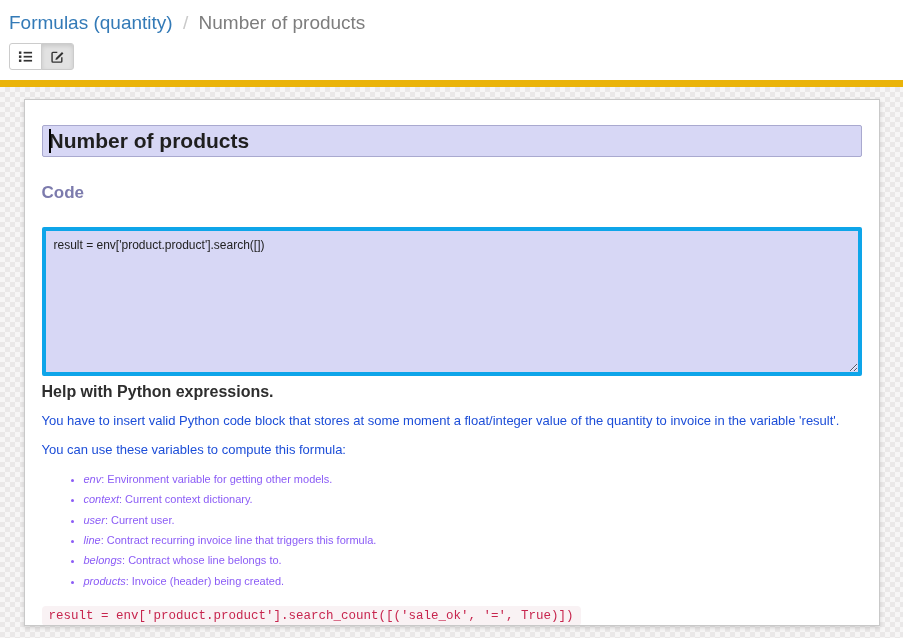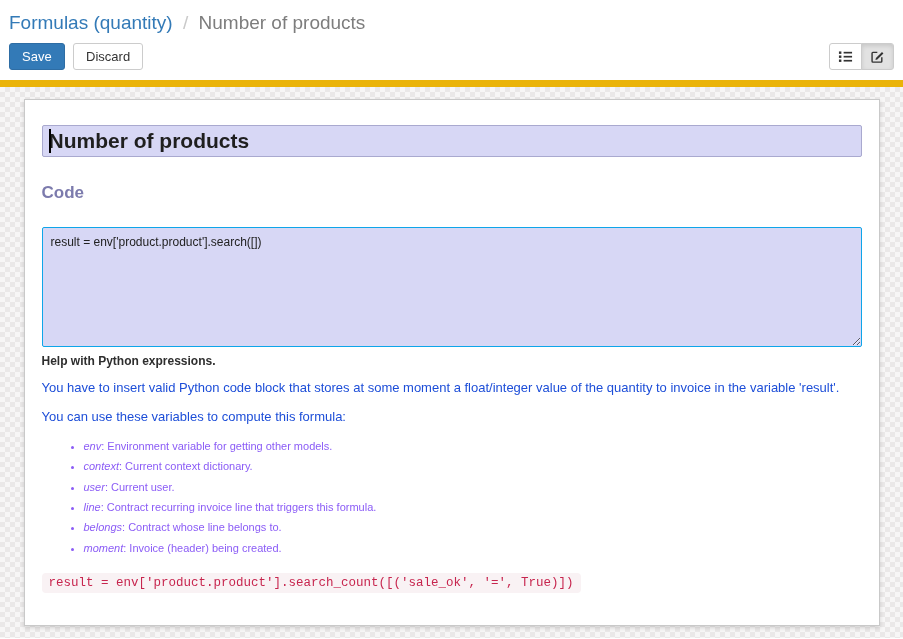--- a/index.html
+++ b/index.html
@@ -65,28 +65,28 @@
     font-family: "Liberation Sans", sans-serif;
     font-size: 21px; font-weight: bold; color: #1f1f1f;
     background: #d7d7f5; border: 1px solid #a9a9cf; border-radius: 2px;
     padding: 2px 6px; outline: none;
   }
   .text-cursor { position: absolute; left: 7px; top: 4px; width: 2px; height: 24px; background: #000; }
 
   .section-title { font-size: 17px; font-weight: bold; color: #7c7bad; margin: 26px 0 0 0; }
 
   .code-textarea {
-    display: block; width: 100%; height: 120px; margin-top: 24px;
+    display: block; width: 100%; height: 149px; margin-top: 24px;
     font-family: "Liberation Sans", sans-serif; font-size: 12px; color: #222;
-    background: #d7d7f5; border: 1px solid #0ea5e9; border-radius: 2px;
+    background: #d7d7f5; border: 4px solid #0ea5e9; border-radius: 2px;
     padding: 6px 8px; resize: both; outline: none; line-height: 1.4;
   }
 
   
-  .help-title { font-size: 12px; font-weight: bold; color: #2e2e2e; margin: 7px 0 0 0; }
+  .help-title { font-size: 16px; font-weight: bold; color: #2e2e2e; margin: 7px 0 0 0; }
   .help-text { font-size: 13px; color: #1d4ed8; margin: 11px 0 0 0; line-height: 1.35; }
   .variables-list { margin: 14px 0 4px 0; padding-left: 42px; font-size: 11px; color: #8b5cf6; }
   .variables-list li { margin-bottom: 5.5px; line-height: 1.35; }
   .variables-list em { font-style: italic; }
   .example-label { margin-top: 16px; }
   .example-code {
     display: inline-block; margin-top: 12px;
     font-family: "Liberation Mono", monospace; font-size: 12.5px;
     color: #c7254e; background: #f9f2f4;
     padding: 3px 7px; border-radius: 4px; white-space: pre;
@@ -95,24 +95,20 @@
 </head>
 <body>
 
 <div class="control-panel">
   <div class="breadcrumb-row">
     <a class="breadcrumb-link">Formulas (quantity)</a>
     <span class="breadcrumb-sep">/</span>
     <span class="breadcrumb-current">Number of products</span>
   </div>
   <div class="button-row">
-    <div class="left-buttons">
-      <button class="btn btn-primary">Save</button>
-      <button class="btn">Discard</button>
-    </div>
     <div class="view-switcher">
       <button class="btn" title="">
         <span>
           <svg width="15" height="15" viewBox="0 0 16 16">
             <g fill="#333">
               <rect x="1" y="2.6" width="2.6" height="2.6"></rect>
               <rect x="6" y="3" width="9" height="1.8"></rect>
               <rect x="1" y="6.9" width="2.6" height="2.6"></rect>
               <rect x="6" y="7.3" width="9" height="1.8"></rect>
               <rect x="1" y="11.2" width="2.6" height="2.6"></rect>
@@ -149,20 +145,20 @@
       <p class="help-title">Help with Python expressions.</p>
       <p class="help-text">You have to insert valid Python code block that stores at some moment a float/integer value of the quantity to invoice in the variable 'result'.</p>
       <p class="help-text">You can use these variables to compute this formula:</p>
 
       <ul class="variables-list">
         <li><em>env</em><span>: Environment variable for getting other models.</span></li>
         <li><em>context</em><span>: Current context dictionary.</span></li>
         <li><em>user</em><span>: Current user.</span></li>
         <li><em>line</em><span>: Contract recurring invoice line that triggers this formula.</span></li>
         <li><em>belongs</em><span>: Contract whose line belongs to.</span></li>
-        <li><em>moment</em><span>: Invoice (header) being created.</span></li>
+        <li><em>products</em><span>: Invoice (header) being created.</span></li>
       </ul>
 
       <code class="example-code">result = env['product.product'].search_count([('sale_ok', '=', True)])</code>
     </div>
 
   </div>
 </div>
 
 </body></html>

